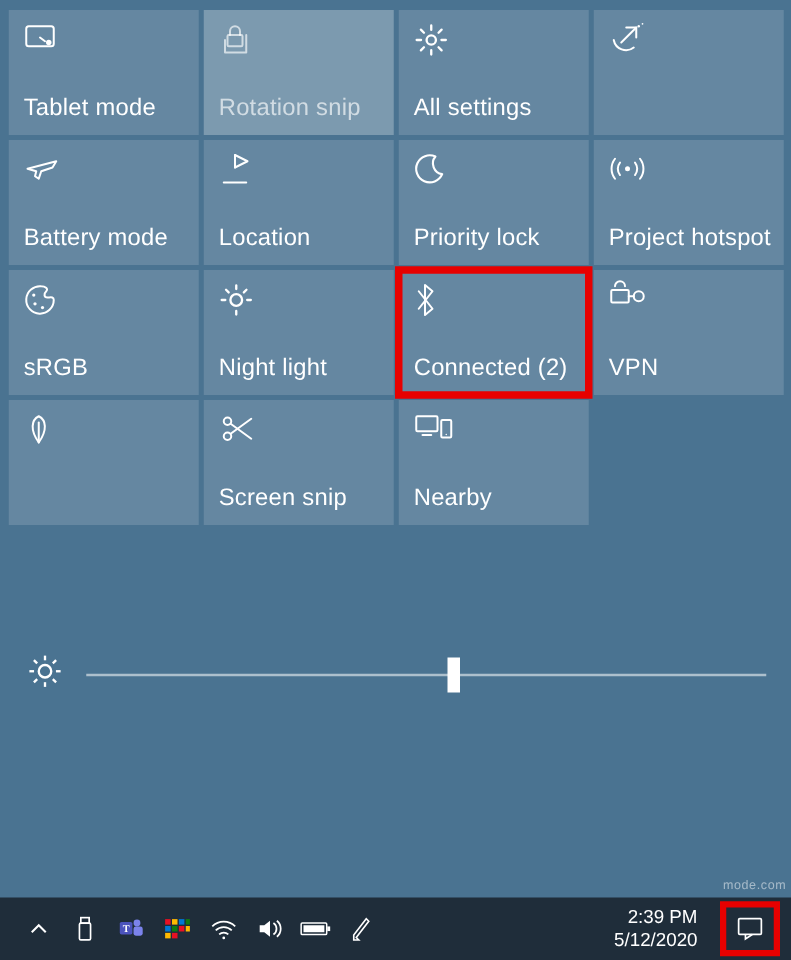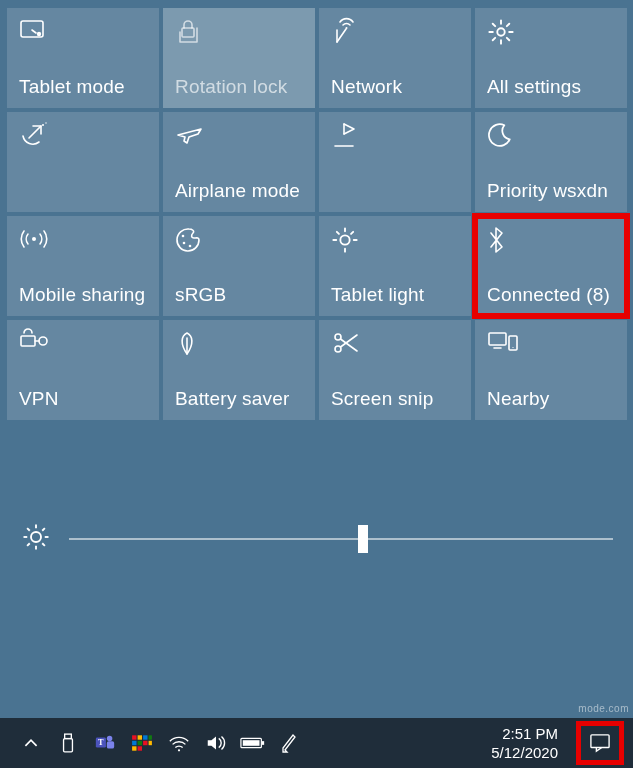--- a/index.html
+++ b/index.html
@@ -140,31 +140,21 @@
             <path d="M17 15 l-4 -3"></path>
           </svg></span>
         <span class="label">Tablet mode</span>
       </div>
       <div class="tile dim">
         <span class="icon"><svg width="28" height="28" viewBox="0 0 28 28" stroke="rgba(255,255,255,0.65)" stroke-width="1.6" fill="none" stroke-linecap="round" stroke-linejoin="round">
             <path d="M5 14 L5 24 L22 24 L22 10"></path>
             <path d="M9 10 L9 7 A4 4 0 0 1 17 7 L17 10"></path>
             <rect x="7" y="10" width="12" height="9" rx="1"></rect>
           </svg></span>
-        <span class="label">Rotation lock</span>
-      </div>
-      <div class="tile">
-        <span class="icon"><svg width="30" height="28" viewBox="0 0 30 28" stroke="#fff" stroke-width="1.6" fill="none" stroke-linecap="round" stroke-linejoin="round">
-            <line x1="6" y1="24" x2="6" y2="12"></line>
-            <path d="M9 4 A8 8 0 0 1 22 4"></path>
-            <path d="M12 7 A5 5 0 0 1 19 7"></path>
-            <circle cx="15.5" cy="10" r="1" fill="#fff" stroke="none"></circle>
-            <line x1="6" y1="24" x2="15" y2="11"></line>
-          </svg></span>
-        <span class="label">Network</span>
+        <span class="label">Rotation snip</span>
       </div>
       <div class="tile">
         <span class="icon"><svg width="28" height="28" viewBox="0 0 24 24" stroke="#fff" stroke-width="1.6" fill="none" stroke-linecap="round" stroke-linejoin="round">
             <circle cx="12" cy="12" r="3.2"></circle>
             <path d="M12 2v3M12 19v3M2 12h3M19 12h3M4.9 4.9l2.1 2.1M17 17l2.1 2.1M4.9 19.1l2.1-2.1M17 7l2.1-2.1"></path>
           </svg></span>
         <span class="label">All settings</span>
       </div>
       <div class="tile">
         <span class="icon"><svg width="30" height="26" viewBox="0 0 30 26" stroke="#fff" stroke-width="1.6" fill="none" stroke-linecap="round" stroke-linejoin="round">
@@ -172,87 +162,87 @@
             <polyline points="14,4 22,4 22,12"></polyline>
             <line x1="22" y1="4" x2="10" y2="16"></line>
             <circle cx="24" cy="3" r="1" fill="#fff" stroke="none"></circle>
             <circle cx="27" cy="1" r="0.7" fill="#fff" stroke="none"></circle>
           </svg></span>
       </div>
       <div class="tile">
         <span class="icon"><svg width="30" height="26" viewBox="0 0 30 26" stroke="#fff" stroke-width="1.6" fill="none" stroke-linecap="round" stroke-linejoin="round">
             <path d="M3 13 L26 7 L23 12 L14 15 L12 21 L9 19 L10 15 L3 13 Z"></path>
           </svg></span>
-        <span class="label">Airplane mode</span>
+        <span class="label">Battery mode</span>
       </div>
       <div class="tile">
         <span class="icon"><svg width="26" height="28" viewBox="0 0 26 28" stroke="#fff" stroke-width="1.6" fill="none" stroke-linecap="round" stroke-linejoin="round">
             <path d="M13 2 L13 12"></path>
             <polyline points="13,2 23,7 13,12"></polyline>
             <line x1="4" y1="24" x2="22" y2="24"></line>
           </svg></span>
+        <span class="label">Location</span>
       </div>
       <div class="tile">
         <span class="icon"><svg width="26" height="26" viewBox="0 0 24 24" stroke="#fff" stroke-width="1.6" fill="none" stroke-linecap="round" stroke-linejoin="round">
             <path d="M16 3 A10 10 0 1 0 21 16 A8 8 0 0 1 16 3 Z"></path>
           </svg></span>
-        <span class="label">Priority wsxdn</span>
+        <span class="label">Priority lock</span>
       </div>
       <div class="tile">
         <span class="icon"><svg width="30" height="26" viewBox="0 0 30 26" stroke="#fff" stroke-width="1.6" fill="none" stroke-linecap="round" stroke-linejoin="round">
             <circle cx="15" cy="13" r="2" fill="#fff" stroke="none"></circle>
             <path d="M9 18 A8 8 0 0 1 9 8"></path>
             <path d="M21 8 A8 8 0 0 1 21 18"></path>
             <path d="M5 21 A13 13 0 0 1 5 5"></path>
             <path d="M25 5 A13 13 0 0 1 25 21"></path>
           </svg></span>
-        <span class="label">Mobile sharing</span>
+        <span class="label">Project hotspot</span>
       </div>
       <div class="tile">
         <span class="icon"><svg width="28" height="26" viewBox="0 0 28 26" stroke="#fff" stroke-width="1.6" fill="none" stroke-linecap="round" stroke-linejoin="round">
             <path d="M14 3 A11 11 0 1 0 24 14 C24 11 21 12 19 12 C16 12 16 9 18 7 C20 5 17 3 14 3 Z"></path>
             <circle cx="8" cy="10" r="1.3" fill="#fff" stroke="none"></circle>
             <circle cx="9" cy="17" r="1.3" fill="#fff" stroke="none"></circle>
             <circle cx="15" cy="20" r="1.3" fill="#fff" stroke="none"></circle>
           </svg></span>
         <span class="label">sRGB</span>
       </div>
       <div class="tile">
         <span class="icon"><svg width="28" height="28" viewBox="0 0 24 24" stroke="#fff" stroke-width="1.6" fill="none" stroke-linecap="round" stroke-linejoin="round">
             <circle cx="12" cy="12" r="4"></circle>
             <line x1="12" y1="2" x2="12" y2="4.5"></line>
             <line x1="2" y1="12" x2="4.5" y2="12"></line>
             <line x1="19.5" y1="12" x2="22" y2="12"></line>
             <line x1="5" y1="5" x2="6.8" y2="6.8"></line>
             <line x1="17.2" y1="6.8" x2="19" y2="5"></line>
             <line x1="12" y1="19.5" x2="12" y2="22"></line>
           </svg></span>
-        <span class="label">Tablet light</span>
+        <span class="label">Night light</span>
       </div>
       <div class="tile highlight">
         <span class="icon"><svg width="20" height="28" viewBox="0 0 18 28" stroke="#fff" stroke-width="1.6" fill="none" stroke-linecap="round" stroke-linejoin="round">
             <polyline points="3,7 14,21 8,26 8,2 14,7 3,21"></polyline>
           </svg></span>
-        <span class="label">Connected (8)</span>
+        <span class="label">Connected (2)</span>
       </div>
       <div class="tile">
         <span class="icon"><svg width="30" height="24" viewBox="0 0 30 24" stroke="#fff" stroke-width="1.6" fill="none" stroke-linecap="round" stroke-linejoin="round">
             <rect x="2" y="6" width="14" height="10" rx="1"></rect>
             <circle cx="24" cy="11" r="4"></circle>
             <line x1="16" y1="11" x2="20" y2="11"></line>
             <path d="M5 3 A4 4 0 0 1 13 3"></path>
           </svg></span>
         <span class="label">VPN</span>
       </div>
       <div class="tile">
         <span class="icon"><svg width="24" height="28" viewBox="0 0 24 28" stroke="#fff" stroke-width="1.6" fill="none" stroke-linecap="round" stroke-linejoin="round">
             <path d="M12 3 C18 6 19 14 12 24 C5 14 6 6 12 3 Z"></path>
             <line x1="12" y1="8" x2="12" y2="24"></line>
           </svg></span>
-        <span class="label">Battery saver</span>
       </div>
       <div class="tile">
         <span class="icon"><svg width="30" height="26" viewBox="0 0 30 26" stroke="#fff" stroke-width="1.6" fill="none" stroke-linecap="round" stroke-linejoin="round">
             <circle cx="7" cy="19" r="3"></circle>
             <circle cx="7" cy="7" r="3"></circle>
             <line x1="9.5" y1="9" x2="26" y2="21"></line>
             <line x1="9.5" y1="17" x2="26" y2="5"></line>
           </svg></span>
         <span class="label">Screen snip</span>
       </div>
@@ -343,21 +333,21 @@
         <rect x="23.5" y="5" width="2.5" height="4" fill="#fff" stroke="none"></rect>
       <rect x="3" y="4" width="18" height="6" fill="#fff" stroke="none"></rect>
     </svg>
   </span>
   <span class="tray-icon">
     <svg width="18" height="20" viewBox="0 0 16 20" stroke="#fff" stroke-width="1.3" fill="none">
       <path d="M3 17 L13 4 L11 2 L1 15 L1 19 L5 19 Z"></path>
     </svg>
   </span>
   <div class="clock">
-    <div>2:51 PM</div>
+    <div>2:39 PM</div>
     <div>5/12/2020</div>
   </div>
   <div class="action-center-btn">
     <svg width="22" height="20" viewBox="0 0 24 22" stroke="#fff" stroke-width="1.5" fill="none">
       <rect x="2" y="2" width="20" height="14" rx="1"></rect>
       <polyline points="8,16 8,20 14,16"></polyline>
     </svg>
   </div>
 </div>
 

